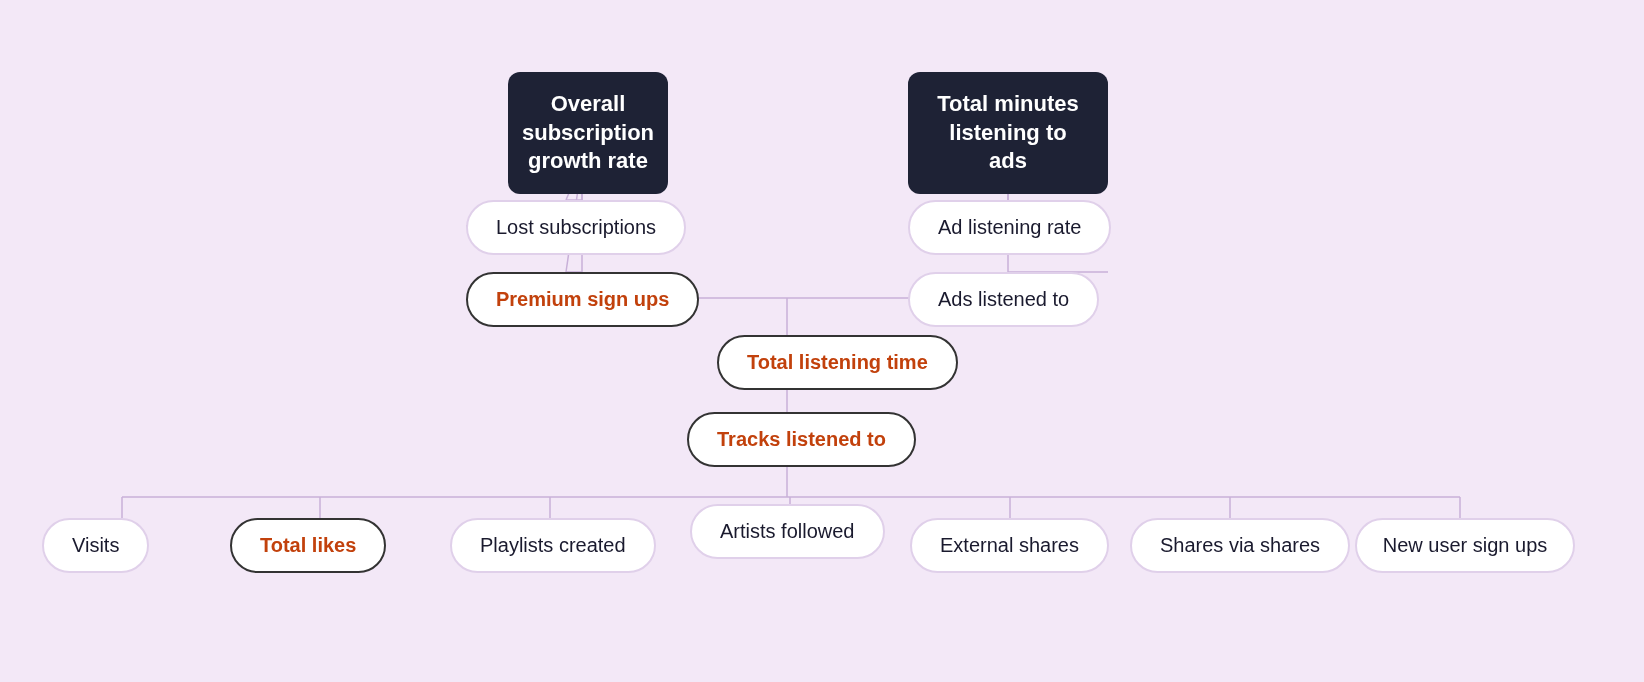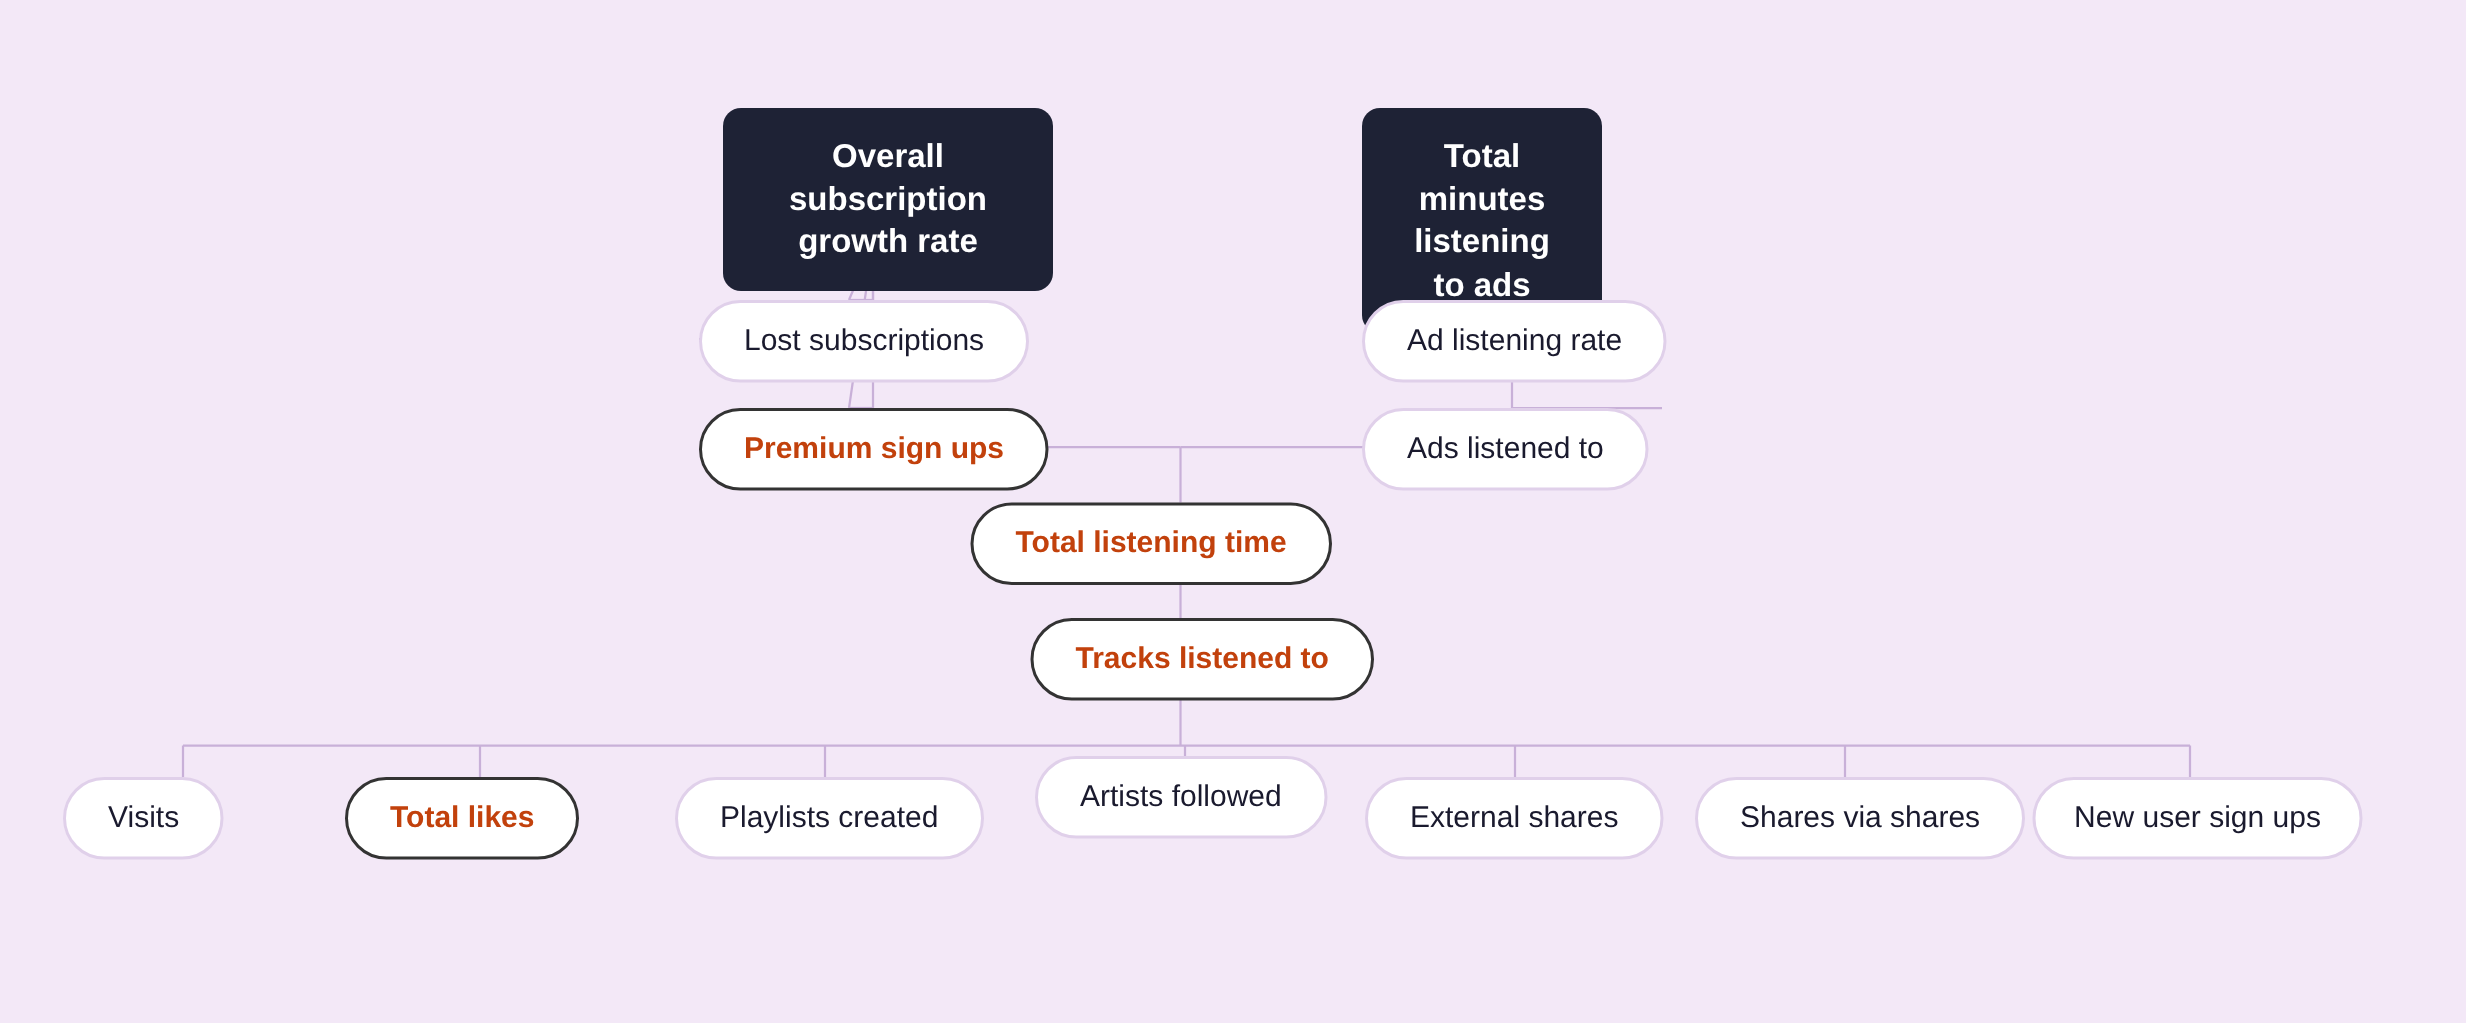--- a/index.html
+++ b/index.html
@@ -98,45 +98,45 @@
   <line x1="1230" y1="497" x2="1230" y2="518" stroke="#c8b0d8" stroke-width="1.5"></line>
   <line x1="1460" y1="497" x2="1460" y2="518" stroke="#c8b0d8" stroke-width="1.5"></line>
 
   <line x1="582" y1="162" x2="582" y2="226" stroke="#c8b0d8" stroke-width="1.5"></line>
   <line x1="466" y1="226" x2="582" y2="226" stroke="#c8b0d8" stroke-width="1.5"></line>
 
   <line x1="1008" y1="162" x2="1008" y2="226" stroke="#c8b0d8" stroke-width="1.5"></line>
   <line x1="1008" y1="226" x2="1108" y2="226" stroke="#c8b0d8" stroke-width="1.5"></line>
 </svg>
 
-<div class="node node-dark" style="left: 482px; top: 72px; width: 220px; min-height: 90px;">
+<div class="node node-dark" style="left: 508px; top: 72px; width: 160px; min-height: 90px;">
   <span>Overall subscription growth rate</span>
 </div>
 
-<div class="node node-dark" style="left: 908px; top: 72px; width: 160px; min-height: 90px;">
+<div class="node node-dark" style="left: 908px; top: 72px; width: 200px; min-height: 90px;">
   <span>Total minutes listening to ads</span>
 </div>
 
 <div class="node node-pill" style="left: 466px; top: 200px; justify-content: flex-end;">
   <span>Lost subscriptions</span>
 </div>
 
 <div class="node node-pill-bold" style="left: 466px; top: 272px;">
   <span>Premium sign ups</span>
 </div>
 
 <div class="node node-pill" style="left: 908px; top: 200px;">
   <span>Ad listening rate</span>
 </div>
 
 <div class="node node-pill" style="left: 908px; top: 272px;">
   <span>Ads listened to</span>
 </div>
 
-<div class="node node-pill-bold" style="left: 647px; top: 335px;">
+<div class="node node-pill-bold" style="left: 717px; top: 335px;">
   <span>Total listening time</span>
 </div>
 
 <div class="node node-pill-bold" style="left: 687px; top: 412px;">
   <span>Tracks listened to</span>
 </div>
 
 <div class="node node-pill" style="left: 42px; top: 518px;">
   <span>Visits</span>
 </div>

